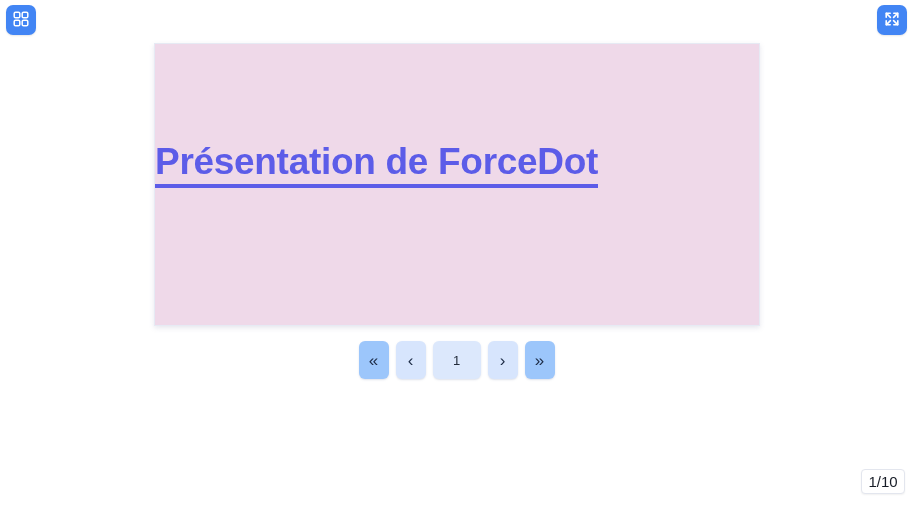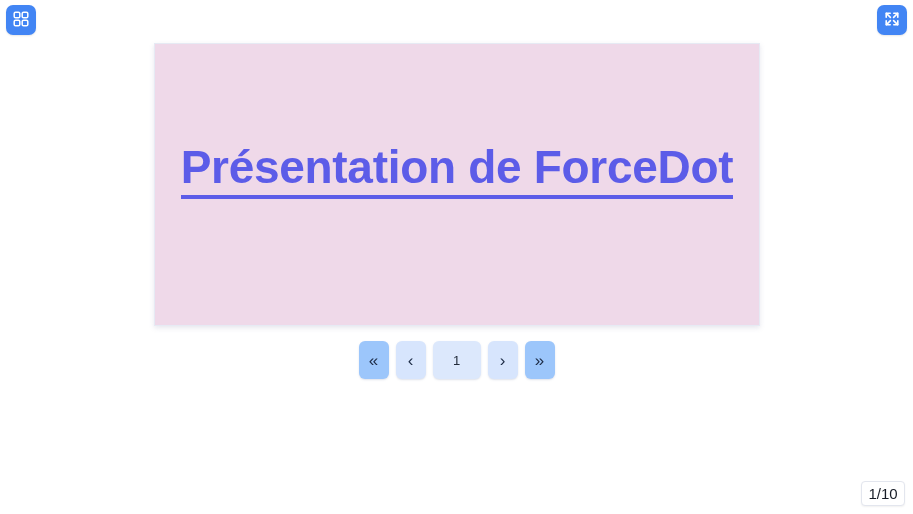--- a/index.html
+++ b/index.html
@@ -50,22 +50,21 @@
     border: 1px solid #e6eaf4;
     box-shadow: 0 2px 5px rgba(120,120,160,0.18);
     overflow: hidden;
   }
 
   .slide-title {
     position: absolute;
     left: 0;
     right: 0;
     top: 98px;
-    text-align: center;
-    font-size: 46px;
+    font-size: 37px;
     font-weight: bold;
     color: #5c5ce8;
     letter-spacing: -0.3px;
     line-height: 1.1;
     white-space: nowrap;
   }
   .slide-title .u {
     border-bottom: 4px solid #5c5ce8;
     padding-bottom: 2px;
   }
@@ -126,21 +125,21 @@
     align-items: center;
     justify-content: center;
     cursor: text;
     box-shadow: 0 1px 2px rgba(70,90,140,0.18);
   }
 
   
   .counter {
     position: absolute;
     right: 8px;
-    bottom: 8px;
+    bottom: 20px;
     min-width: 44px;
     padding: 3px 6px;
     border: 1px solid #e3e6ee;
     border-radius: 4px;
     background: #ffffff;
     color: #171c26;
     font-size: 15px;
     text-align: center;
     box-shadow: 0 1px 2px rgba(0,0,0,0.06);
   }

